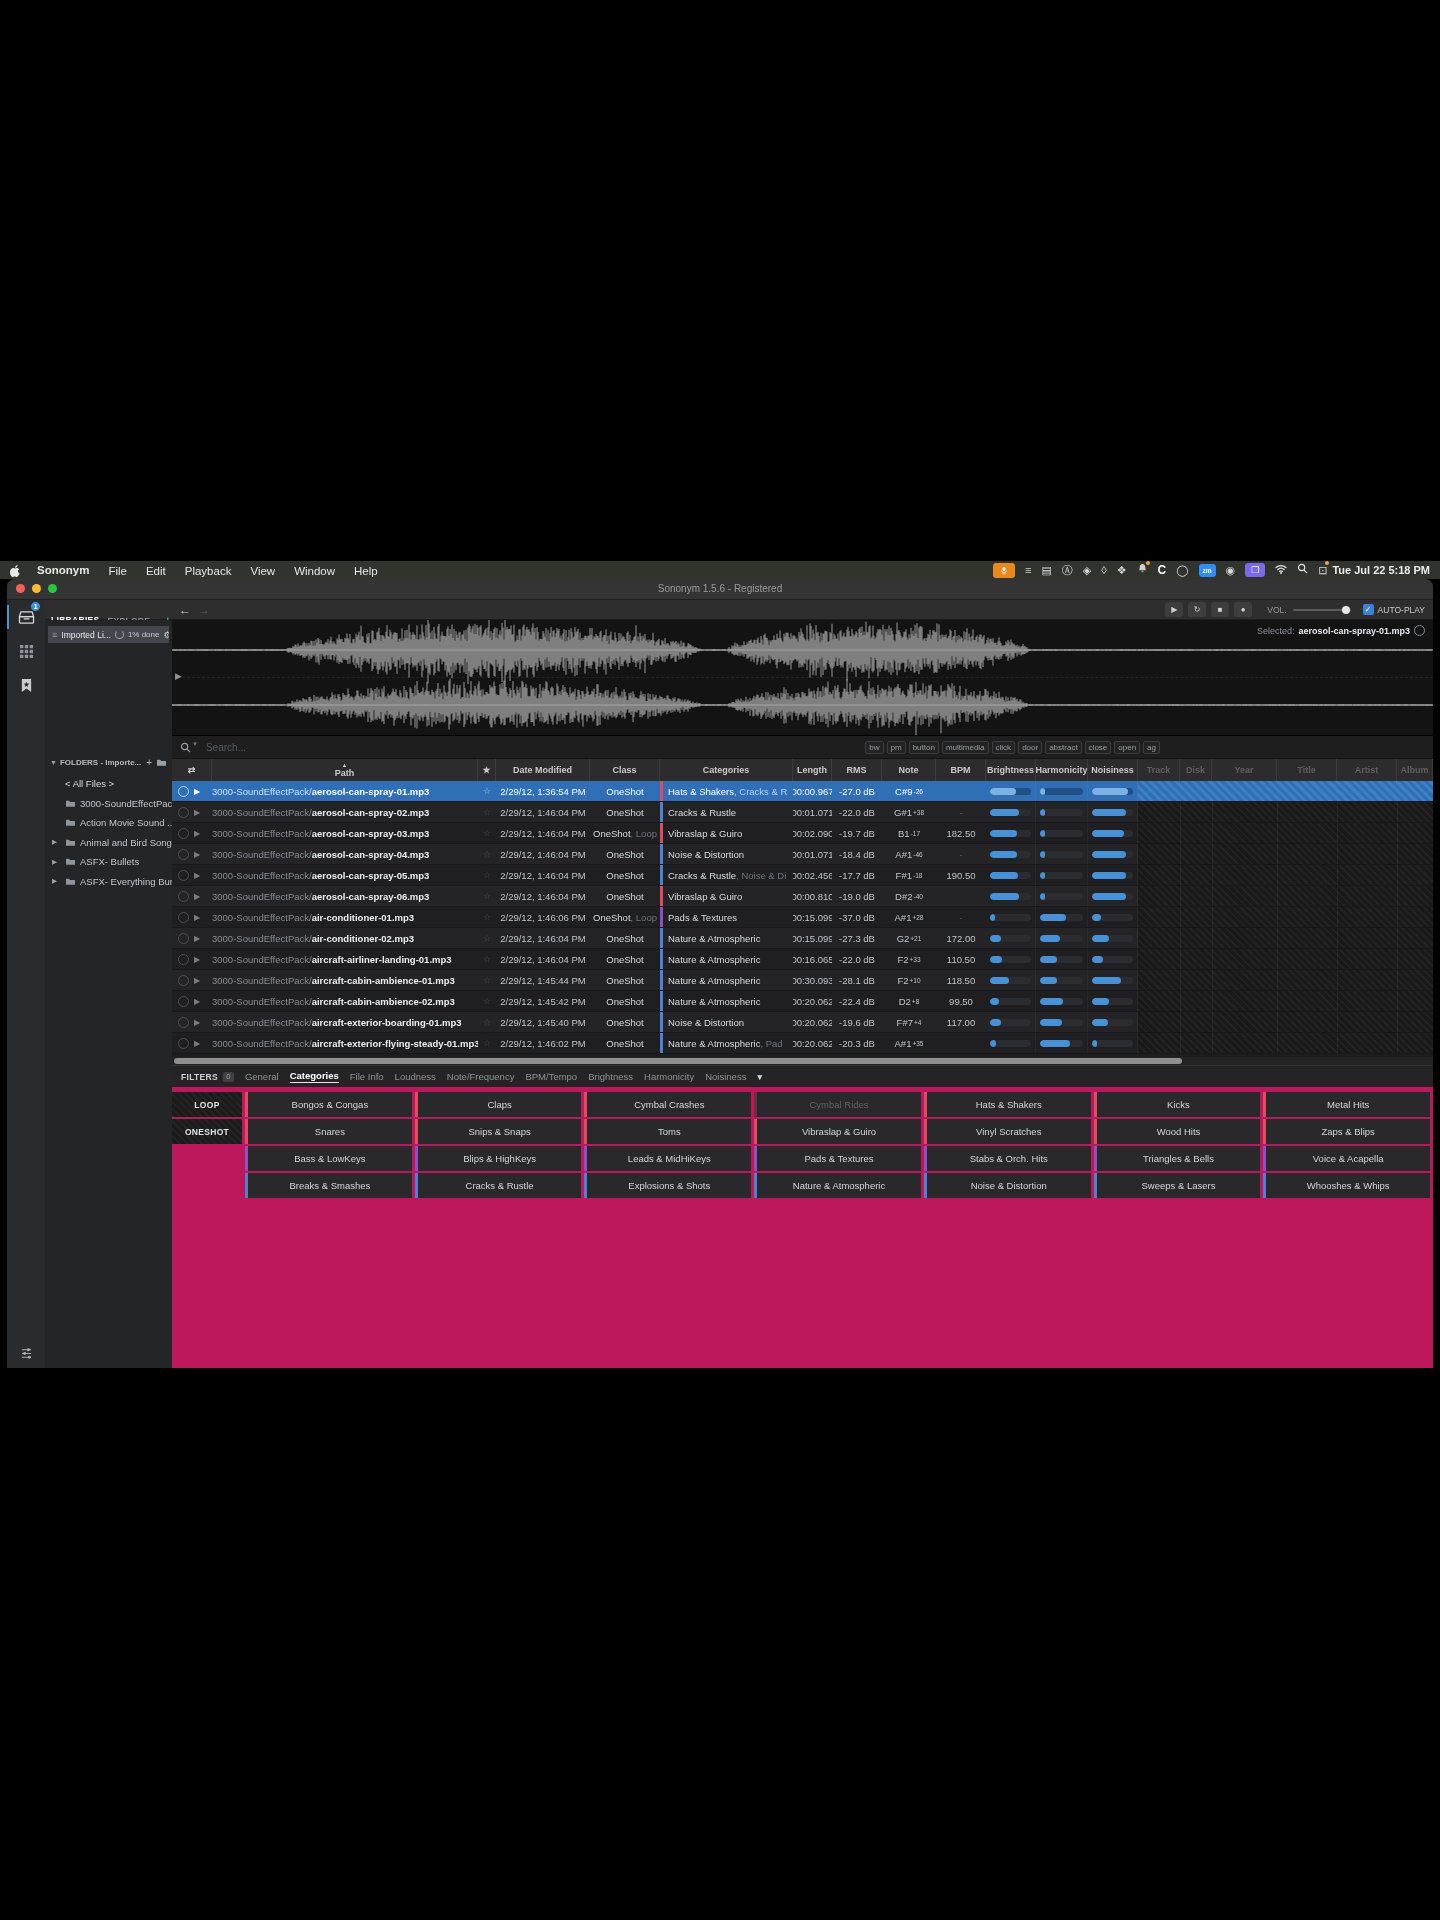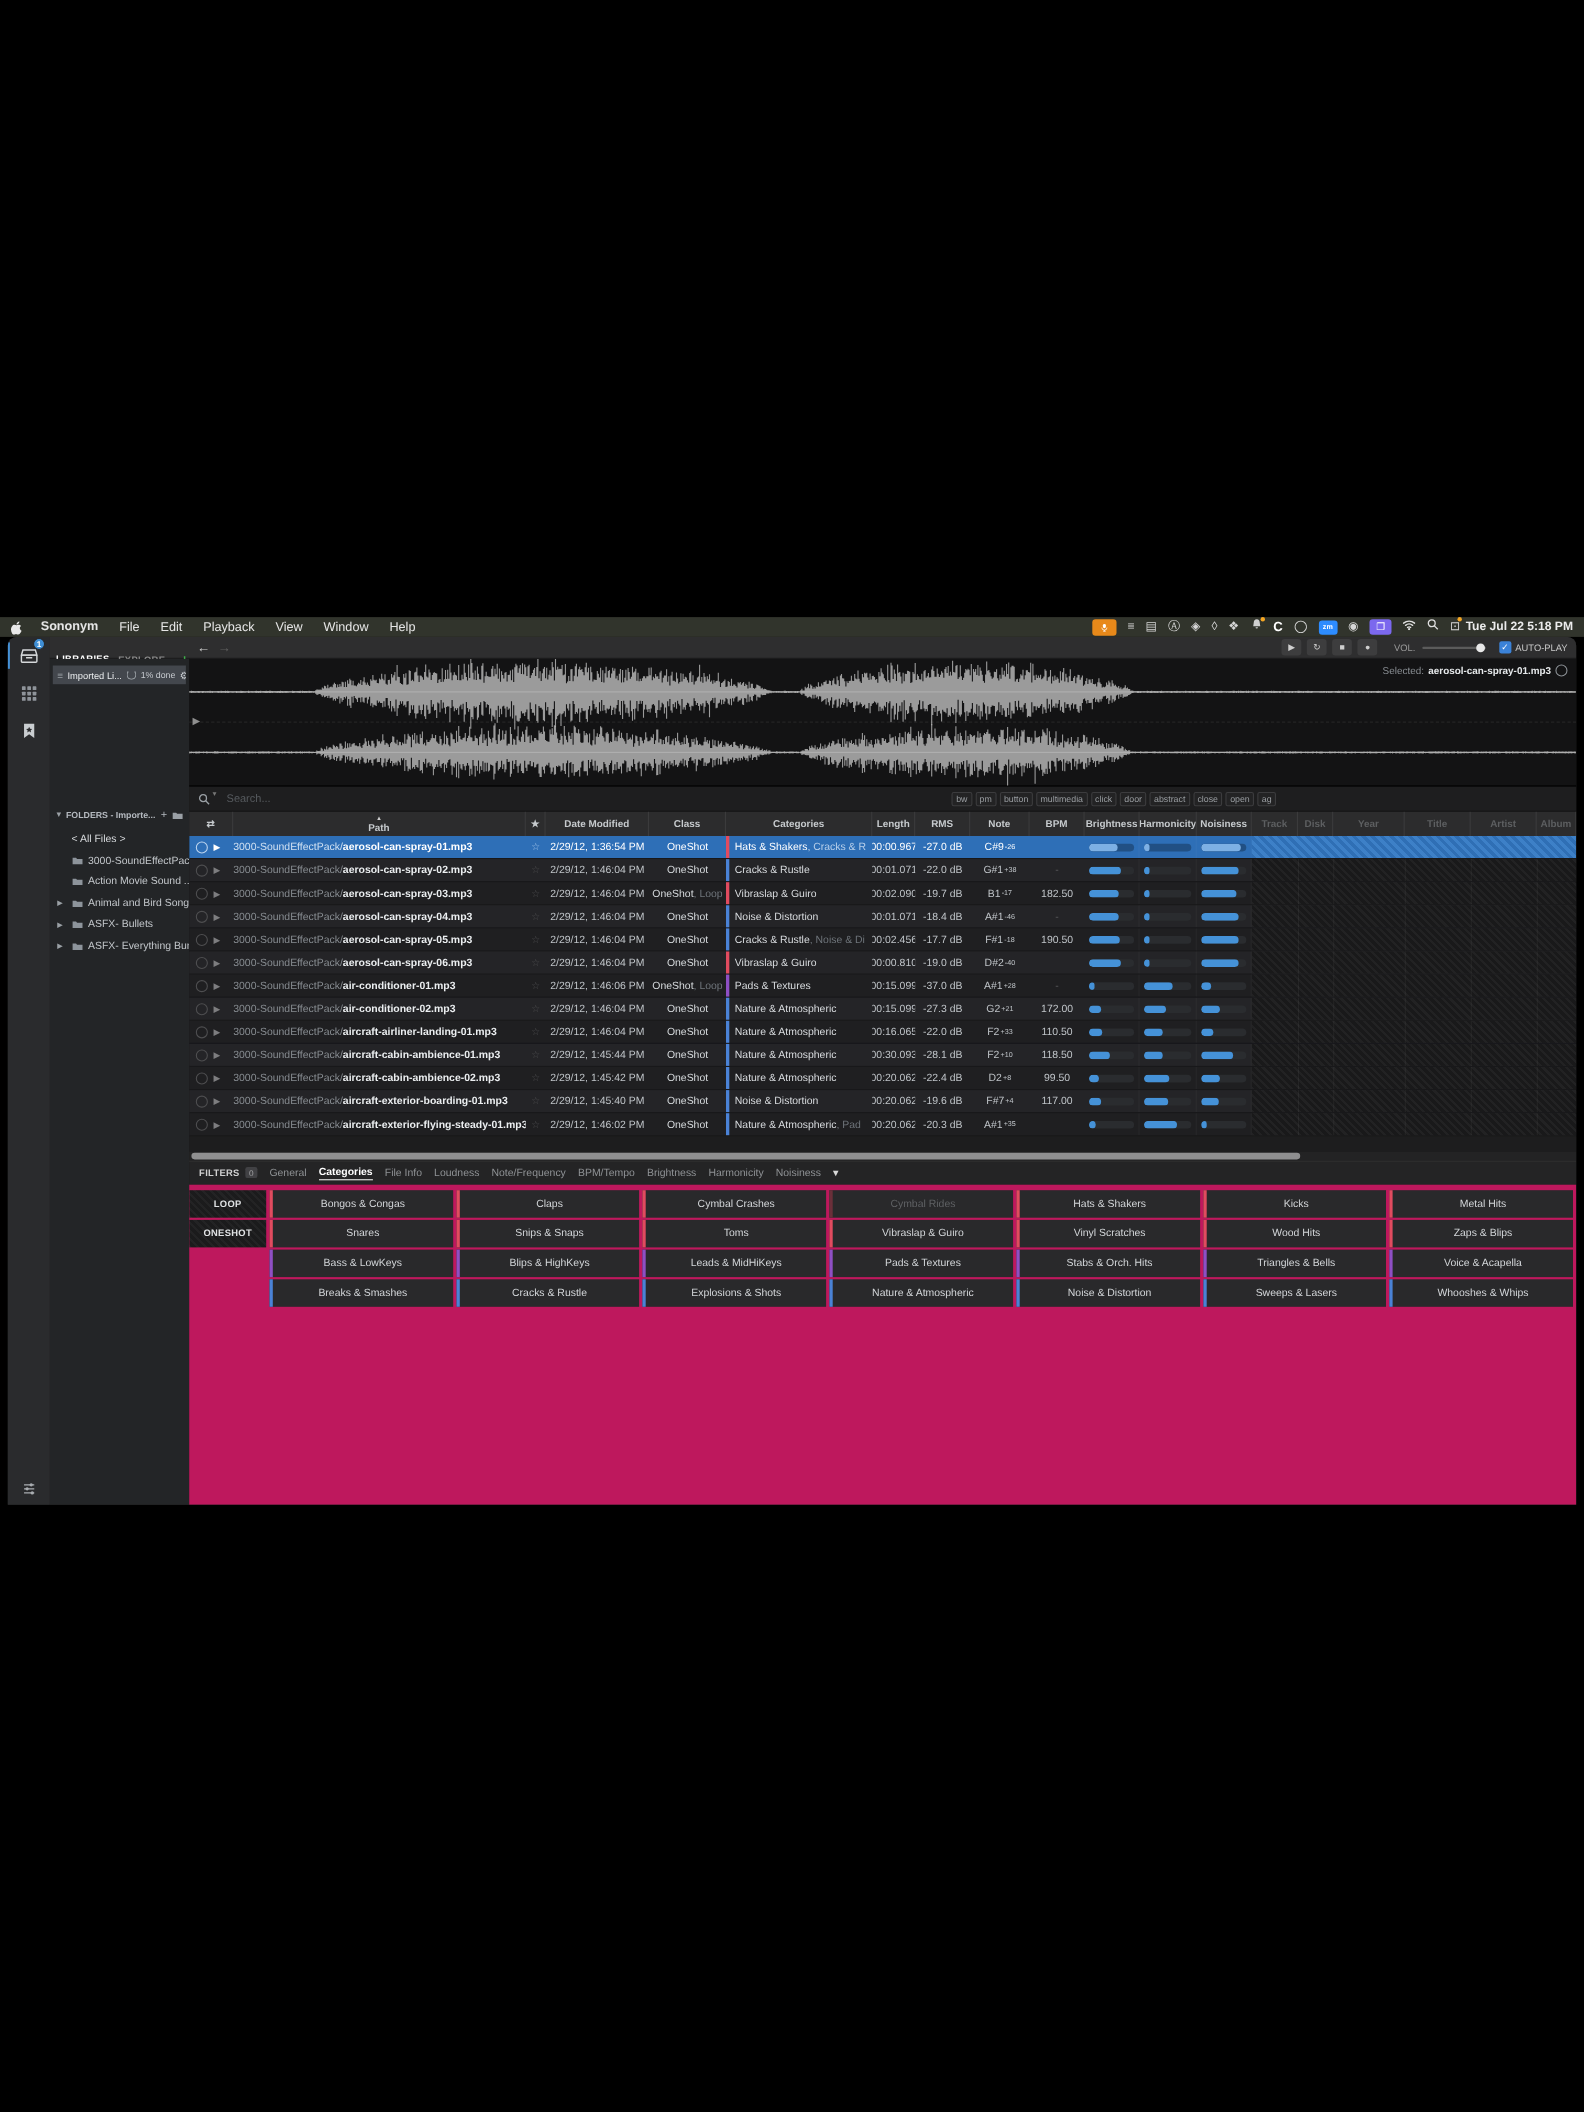--- a/index.html
+++ b/index.html
@@ -203,20 +203,28 @@
         <span class="gicon"><svg viewBox="0 0 12 12" width="11" height="11">
             <circle cx="5" cy="5" r="3.4" stroke="#e0e0e0" stroke-width="1.3" fill="none"></circle>
             <path d="M7.6 7.6L11 11" stroke="#e0e0e0" stroke-width="1.3"></path>
           </svg></span>
         <span class="gicon">⊡<span class="orange-dot"></span></span>
       </span>
     <span class="menu-time">Tue Jul 22 5:18 PM</span>
   </div>
 
   <div class="window">
+    <div class="titlebar">
+      <span class="traffic">
+        <span class="tl r"></span>
+        <span class="tl y"></span>
+        <span class="tl g"></span>
+      </span>
+      <div class="wtitle">Sononym 1.5.6 - Registered</div>
+    </div>
 
     <div class="winbody">
       <div class="iconstrip">
         <div class="strip-icon">
           <span class="active-bar"></span>
           <svg viewBox="0 0 18 16" width="17" height="15">
               <path d="M3 2h12l1.5 5H1.5z" fill="none" stroke="#d5d8da" stroke-width="1.4"></path>
               <rect x="1.5" y="7" width="15" height="7" rx="1" fill="none" stroke="#d5d8da" stroke-width="1.4"></rect>
               <path d="M6 9.5h6" stroke="#d5d8da" stroke-width="1.4"></path>
             </svg>

